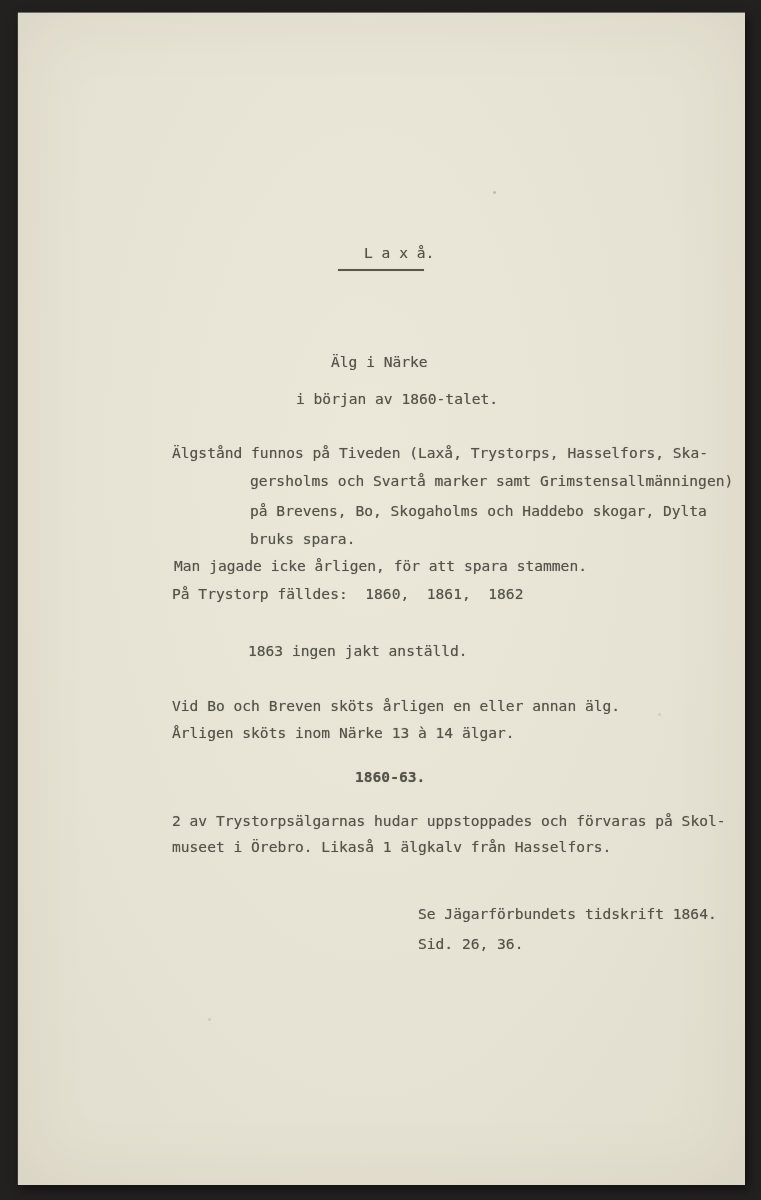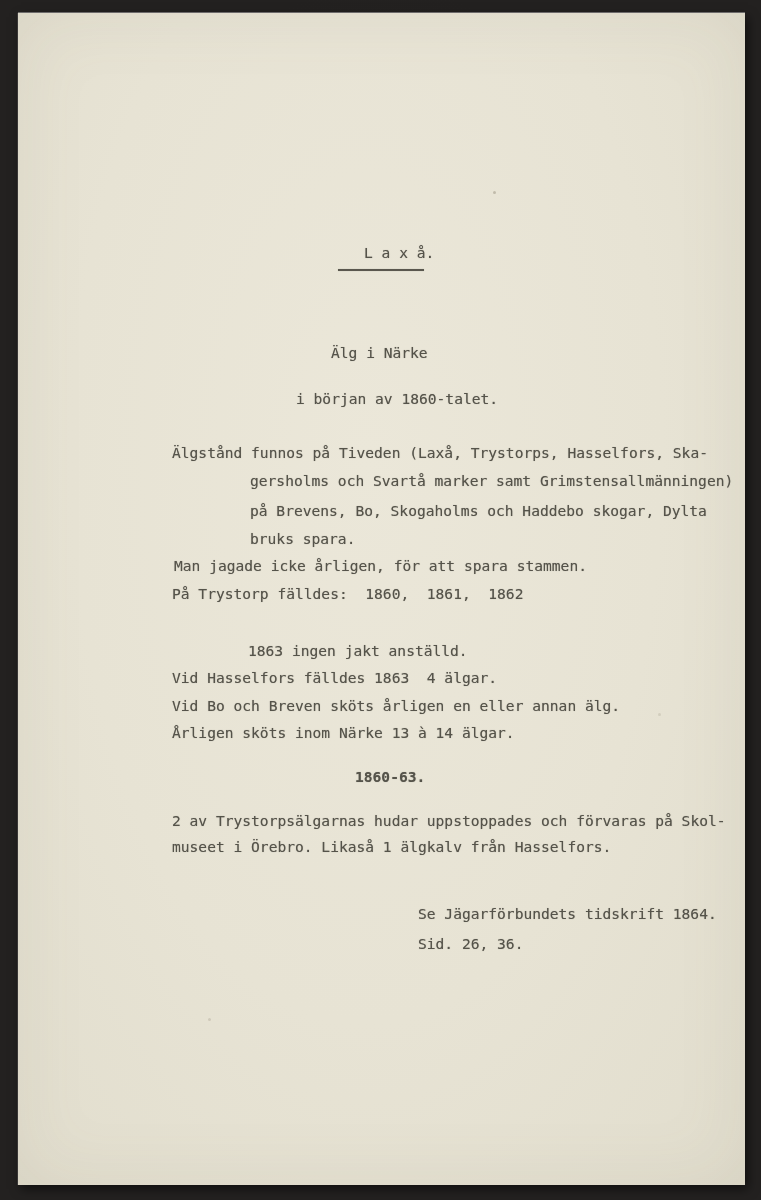--- a/index.html
+++ b/index.html
@@ -52,31 +52,30 @@
 </style>
 </head>
 <body>
 
 <div class="mat">
   <div class="paper">
 
     <div class="line" style="left:327px; top:230px;margin-left:19px;">L a x å.</div>
     <div class="underline" style="left:320px; top:256px; width:86px;"></div>
 
-    <div class="line" style="left:313px; top:330px;">Älg i Närke</div>
+    <div class="line" style="left:313px; top:339px;">Älg i Närke</div>
     <div class="line" style="left:278px; top:376px;">i början av 1860-talet.</div>
 
     <div class="line" style="left:154px; top:430px;">Älgstånd funnos på Tiveden (Laxå, Trystorps, Hasselfors, Ska-</div>
     <div class="line" style="left:232px; top:458px;">gersholms och Svartå marker samt Grimstensallmänningen)</div>
     <div class="line" style="left:232px; top:488px;">på Brevens, Bo, Skogaholms och Haddebo skogar, Dylta</div>
     <div class="line" style="left:232px; top:516px;">bruks spara.</div>
     <div class="line" style="left:156px; top:543px;text-align:right;">Man jagade icke årligen, för att spara stammen.</div>
     <div class="line" style="left:154px; top:571px;">På Trystorp fälldes:  1860,  1861,  1862</div>
     <div class="line" style="left:230px; top:628px;">1863 ingen jakt anställd.</div>
-    <div class="line" style="left:154px; top:655px;">Vid Hasselfors fälldes 1863  4 älgar.</div>
     <div class="line" style="left:154px; top:683px;text-align:center;">Vid Bo och Breven sköts årligen en eller annan älg.</div>
     <div class="line" style="left:154px; top:710px;">Årligen sköts inom Närke 13 à 14 älgar.</div>
 
     <div class="line" style="left:337px; top:754px;font-weight:bold;">1860-63.</div>
 
     <div class="line" style="left:154px; top:798px;">2 av Trystorpsälgarnas hudar uppstoppades och förvaras på Skol-</div>
     <div class="line" style="left:154px; top:824px;">museet i Örebro. Likaså 1 älgkalv från Hasselfors.</div>
 
     <div class="line" style="left:400px; top:891px;">Se Jägarförbundets tidskrift 1864.</div>
     <div class="line" style="left:400px; top:921px;">Sid. 26, 36.</div>

